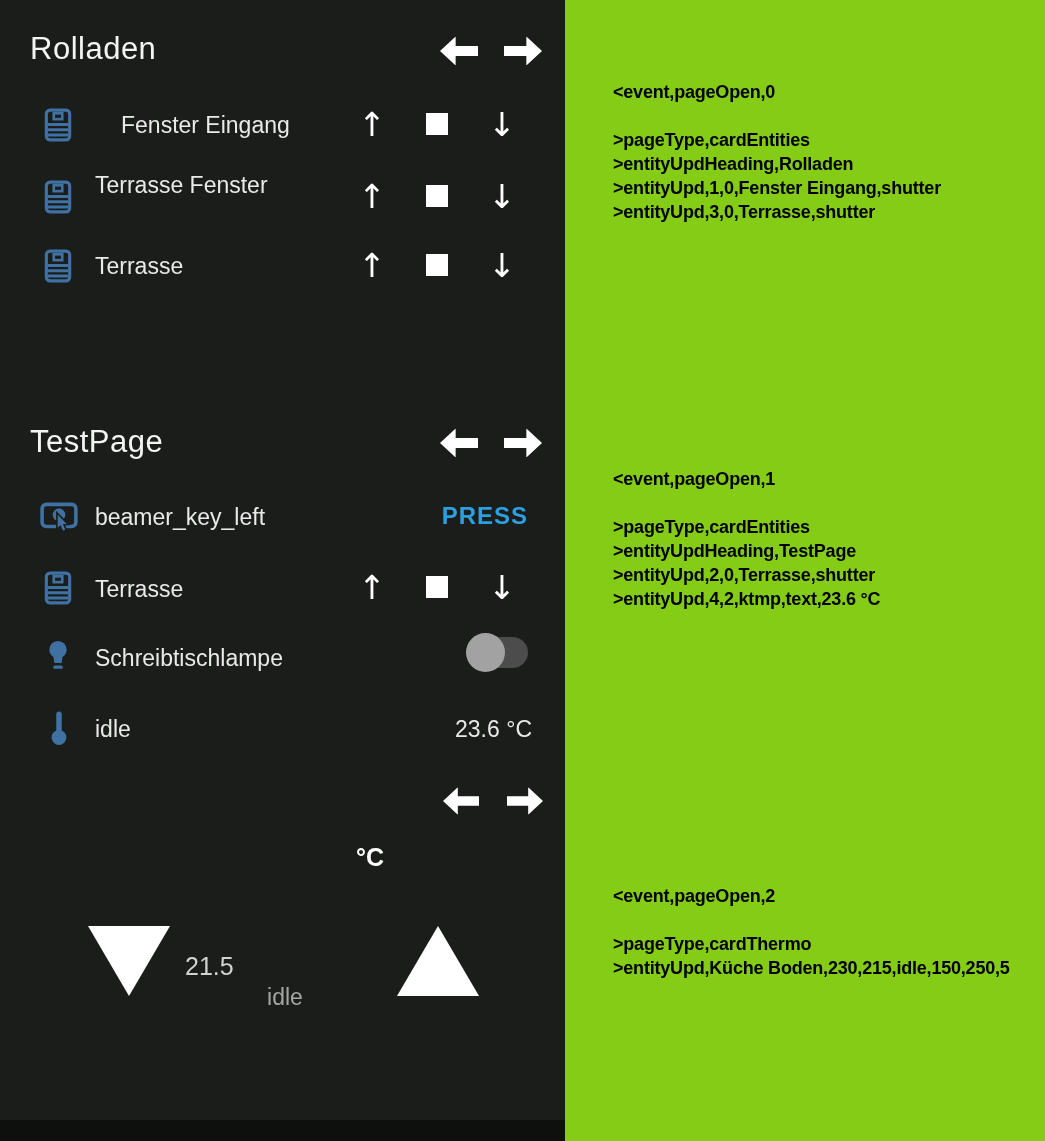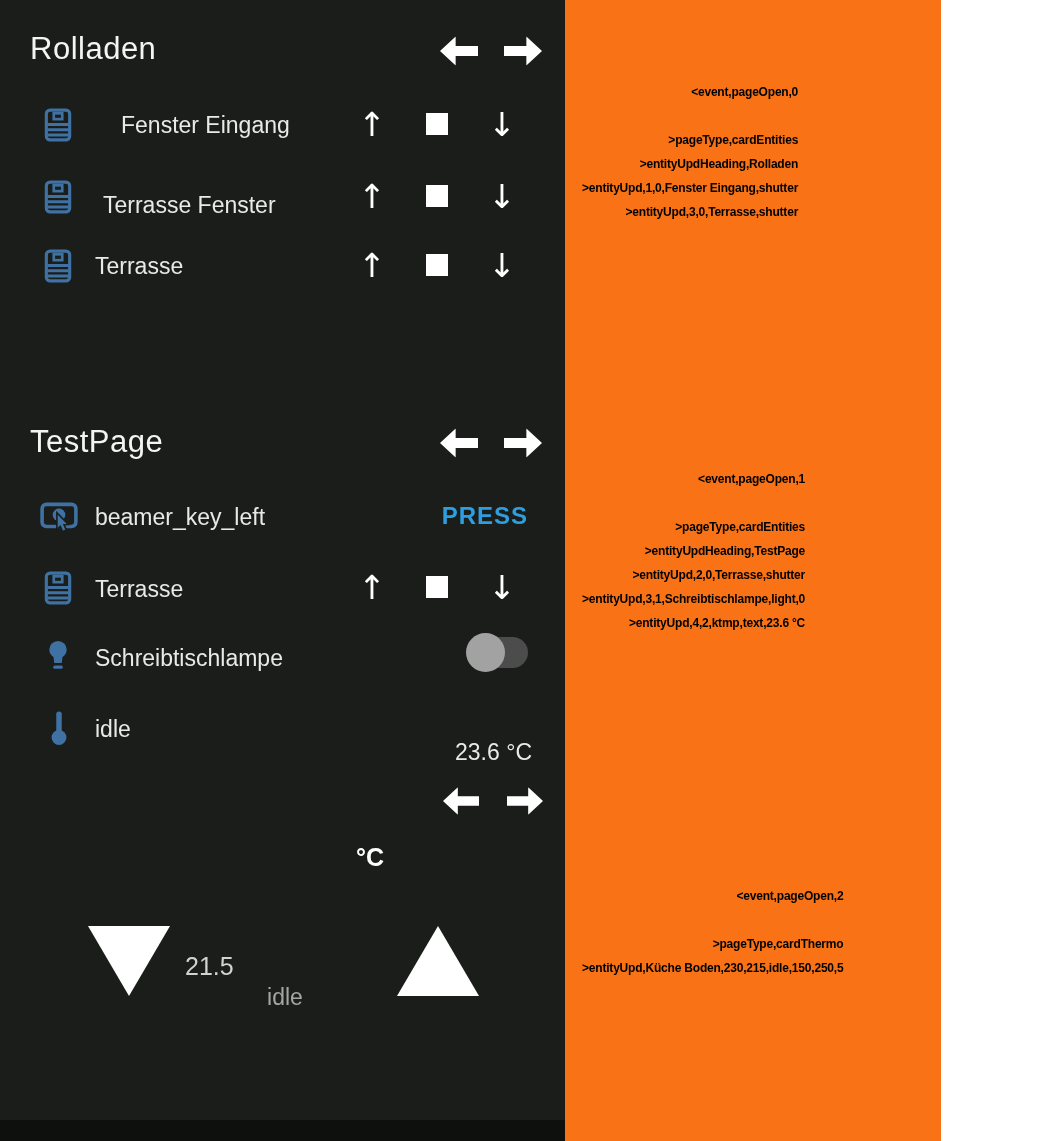--- a/index.html
+++ b/index.html
@@ -1,17 +1,17 @@
 <!DOCTYPE html>
 <html><head>
 <meta charset="utf-8">
 <style>
   * { margin: 0; padding: 0; box-sizing: border-box; }
   html, body { width: 1045px; height: 1141px; background: #ffffff; font-family: "Liberation Sans", sans-serif; }
-  #stage { position: relative; width: 941px; height: 1141px; background: #f97316; overflow: hidden; }
+  #stage { position: relative; width: 1045px; height: 1141px; background: #84cc16; overflow: hidden; }
 
   
   #device { position: absolute; left: 0; top: 0; width: 565px; height: 1141px; background: #1a1d1a; }
   #device-bottom-strip { position: absolute; left: 0; top: 1120px; width: 565px; height: 21px; background: #0e100e; }
 
   .heading { position: absolute; left: 30px; color: #f4f4f4; font-size: 31px; font-weight: 400; letter-spacing: 0.5px; }
 
   .nav-arrow { position: absolute; width: 38px; height: 30px; }
   .nav-arrow svg { display: block; width: 100%; height: 100%; }
 
@@ -30,21 +30,21 @@
   
   .thermo-temp { position: absolute; left: 120px; top: 836px; width: 330px; text-align: center; color: #ffffff; font-size: 80px; font-weight: 700; letter-spacing: -2px; line-height: 1; }
   .thermo-unit { position: absolute; left: 356px; top: 843px; color: #ffffff; font-size: 25px; font-weight: 700; }
   .tri-down { position: absolute; left: 88px; top: 926px; width: 0; height: 0; border-left: 41px solid transparent; border-right: 41px solid transparent; border-top: 70px solid #ffffff; }
   .tri-up { position: absolute; left: 397px; top: 926px; width: 0; height: 0; border-left: 41px solid transparent; border-right: 41px solid transparent; border-bottom: 70px solid #ffffff; }
   .thermo-setpoint { position: absolute; left: 185px; top: 952px; width: 200px; text-align: left; color: #d2d2d2; font-size: 25px; }
   .thermo-state { position: absolute; left: 185px; top: 984px; width: 200px; text-align: center; color: #a5a5a5; font-size: 23px; }
   .thermo-title { position: absolute; left: 85px; top: 1082px; width: 400px; text-align: center; color: #f2f2f2; font-size: 40px; margin-top: 40px; }
 
   
-  .log-block { position: absolute; left: 582px; color: #000000; font-size: 12px; font-weight: 700; font-family: "Liberation Sans", sans-serif; text-align: right; }
+  .log-block { position: absolute; left: 613px; color: #000000; font-size: 18px; font-weight: 700; font-family: "Liberation Sans", sans-serif; }
   .log-line { height: 24px; line-height: 24px; white-space: pre; letter-spacing: -0.2px; }
 </style>
 </head>
 <body>
 
 <svg width="0" height="0" style="position:absolute">
   <defs>
     <symbol id="sym-arrow-left" viewBox="0 0 34 26">
       <path d="M14,0 L0,13 L14,26 L14,17.5 L34,17.5 L34,8.5 L14,8.5 Z" fill="#ffffff"></path>
     </symbol>
@@ -98,21 +98,21 @@
       <span class="row-label" style="top:112px;margin-left:26px;">Fenster Eingang</span>
       <span class="glyph-arrow" style="left:352px; top:108px;">↑</span>
       <span class="stop-square" style="left:426px; top:113px;"></span>
       <span class="glyph-arrow" style="left:482px; top:108px;">↓</span>
     </div>
 
     <div>
       <span class="row-icon" style="top:180px;"><svg width="28" height="34" viewBox="0 0 26 32">
             <use href="#sym-shutter"></use>
           </svg></span>
-      <span class="row-label" style="top:192px;margin-left:8px;">Terrasse Fenster</span>
+      <span class="row-label" style="top:172px;">Terrasse Fenster</span>
       <span class="glyph-arrow" style="left:352px; top:180px;">↑</span>
       <span class="stop-square" style="left:426px; top:185px;"></span>
       <span class="glyph-arrow" style="left:482px; top:180px;">↓</span>
     </div>
 
     <div>
       <span class="row-icon" style="top:249px;"><svg width="28" height="34" viewBox="0 0 26 32">
             <use href="#sym-shutter"></use>
           </svg></span>
       <span class="row-label" style="top:253px;">Terrasse</span>
@@ -159,21 +159,21 @@
       <span class="toggle">
           <span class="knob"></span>
         </span>
     </div>
 
     <div>
       <span class="row-icon" style="left:49px; top:710px;"><svg width="20" height="36" viewBox="0 0 18 34">
             <use href="#sym-thermometer"></use>
           </svg></span>
       <span class="row-label" style="top:716px;">idle</span>
-      <span class="value-label" style="top:739px;">23.6 °C</span>
+      <span class="value-label" style="top:716px;">23.6 °C</span>
     </div>
 
     <div class="nav-arrow" style="left:443px; top:787px; width:36px; height:28px;">
       <span><svg viewBox="0 0 34 26" width="36" height="28">
             <use href="#sym-arrow-left"></use>
           </svg></span>
     </div>
     <div class="nav-arrow" style="left:507px; top:787px; width:36px; height:28px;">
       <span><svg viewBox="0 0 34 26" width="36" height="28">
             <use href="#sym-arrow-right"></use>
@@ -198,21 +198,20 @@
     <div class="log-line">&gt;entityUpd,1,0,Fenster Eingang,shutter</div>
     <div class="log-line">&gt;entityUpd,3,0,Terrasse,shutter</div>
   </div>
 
   <div class="log-block" style="top:467px;">
     <div class="log-line">&lt;event,pageOpen,1</div>
     <div class="log-line"></div>
     <div class="log-line">&gt;pageType,cardEntities</div>
     <div class="log-line">&gt;entityUpdHeading,TestPage</div>
     <div class="log-line">&gt;entityUpd,2,0,Terrasse,shutter</div>
-    <div class="log-line">&gt;entityUpd,3,1,Schreibtischlampe,light,0</div>
     <div class="log-line">&gt;entityUpd,4,2,ktmp,text,23.6 °C</div>
   </div>
 
   <div class="log-block" style="top:884px;">
     <div class="log-line">&lt;event,pageOpen,2</div>
     <div class="log-line"></div>
     <div class="log-line">&gt;pageType,cardThermo</div>
     <div class="log-line">&gt;entityUpd,Küche Boden,230,215,idle,150,250,5</div>
   </div>
 

